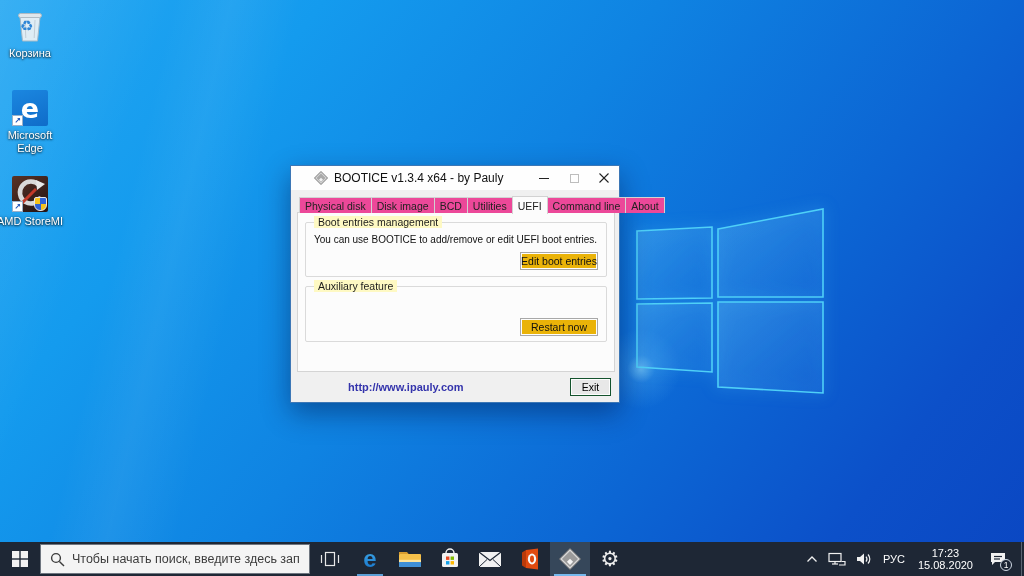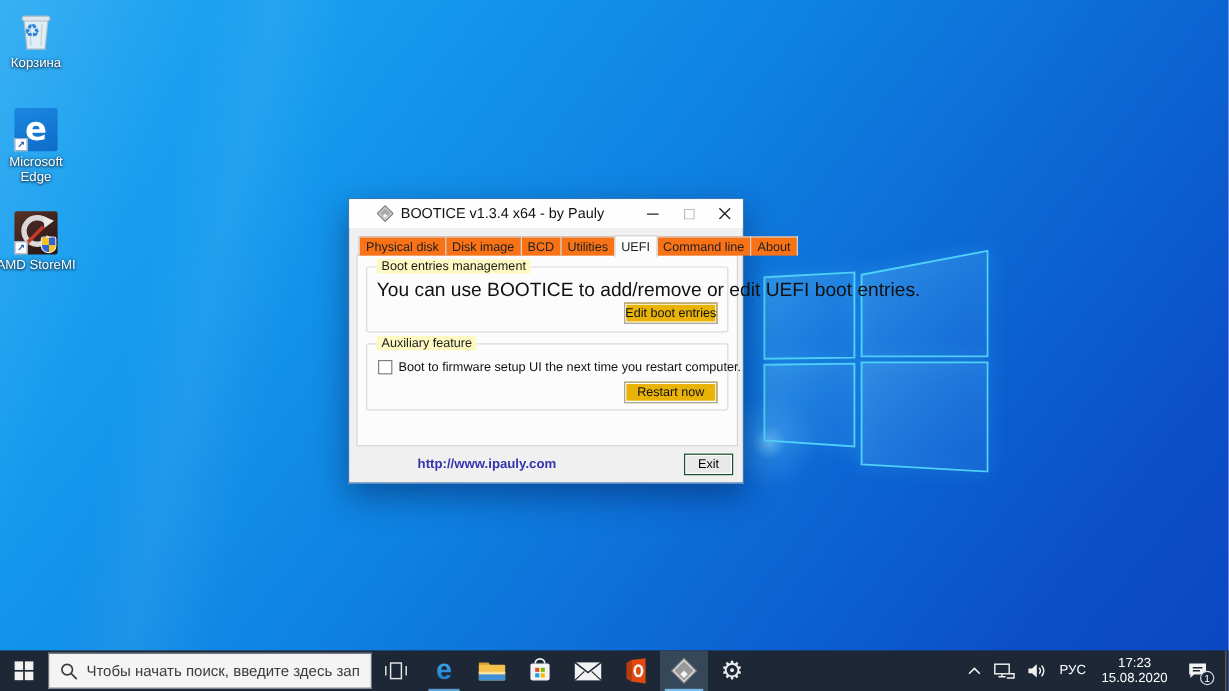--- a/index.html
+++ b/index.html
@@ -50,31 +50,31 @@
   .win { position:absolute; left:290px; top:165px; width:330px; height:238px; background:#f0f0f0;
     border:1px solid #3c77b6; box-shadow:0 10px 26px rgba(0,20,70,.45); font-size:11px; color:#1b1b1b; }
   .titlebar { position:absolute; left:0; top:0; right:0; height:24px; background:#fefefe;
     display:flex; align-items:center;padding-left:16px; }
   .titlebar .app-ico { margin-left:7px; width:14px; height:14px; }
   .titlebar .t { margin-left:6px; font-size:12px; color:#111; white-space:nowrap; }
   .ctrls { position:absolute; right:0; top:0; height:24px; display:flex; }
   .ctrl { width:30px; height:24px; display:flex; align-items:center; justify-content:center; }
 
   .tabs { position:absolute; left:8px; top:29px; height:18px; display:flex; align-items:flex-end; z-index:2; }
-  .tab { background:#f97316; border:1px solid #d2d2d2; border-bottom:none; padding:2px 5px 2px 5px;
+  .tab { background:#ec4899; border:1px solid #d2d2d2; border-bottom:none; padding:2px 5px 2px 5px;
     font-size:10.5px; height:16px; line-height:12px; margin-right:-1px; white-space:nowrap; color:#222; }
   .tab.active { background:#fcfcfc; height:18px; padding-top:3px; position:relative; z-index:3; margin-bottom:-1px; }
 
   .panel { position:absolute; left:6px; top:46px; width:318px; height:160px; background:#fcfcfc;
     border:1px solid #d4d4d4; }
   .group { position:absolute; left:7px; width:302px; border:1px solid #dadada; border-radius:2px; }
   .group .gt { position:absolute; left:8px; top:-7px; background:#fef9c3; padding:0 4px; font-size:10.5px; color:#1c1c1c; white-space:nowrap; }
   .g1 { top:9px;  height:55px; }
   .g2 { top:73px; height:56px; }
-  .gdesc { position:absolute; left:8px; top:11px; font-size:16px; color:#111; white-space:nowrap;text-align:right; }
+  .gdesc { position:absolute; left:8px; top:11px; font-size:10px; color:#111; white-space:nowrap;text-align:right; }
   .wbtn { position:absolute; right:8px; width:78px; height:18px; background:#eab308;
     border:1px solid #a8a8a8; font-size:10.5px; color:#111; display:flex; align-items:center; justify-content:center;
     box-shadow:inset 0 0 0 1px #fdfdfd; }
   .b1 { top:29px; }
   .b2 { top:31px; }
   .cbrow { position:absolute; left:9px; top:13px; display:flex; align-items:center; }
   .cbox { width:12px; height:12px; background:#fff; border:1px solid #7f7f7f; margin-right:5px; flex:none; }
   .cblbl { font-size:10.6px; color:#111; white-space:nowrap; }
 
   .wlink { position:absolute; left:9px; top:215px; font-size:11px; font-weight:bold; color:#3434ac; white-space:nowrap; cursor:pointer;margin-left:48px; }
@@ -210,24 +210,20 @@
 
     <div class="panel">
       <div class="group g1">
         <span class="gt">Boot entries management</span>
         <div class="gdesc">You can use BOOTICE to add/remove or edit UEFI boot entries.</div>
         <button class="wbtn b1">Edit boot entries</button>
       </div>
 
       <div class="group g2">
         <span class="gt">Auxiliary feature</span>
-        <div class="cbrow">
-          <span class="cbox"></span>
-          <span class="cblbl">Boot to firmware setup UI the next time you restart computer.</span>
-        </div>
         <button class="wbtn b2">Restart now</button>
       </div>
     </div>
 
     <a class="wlink">http://www.ipauly.com</a>
     <button class="exitbtn">Exit</button>
   </div>
 
   <div class="taskbar">
 

